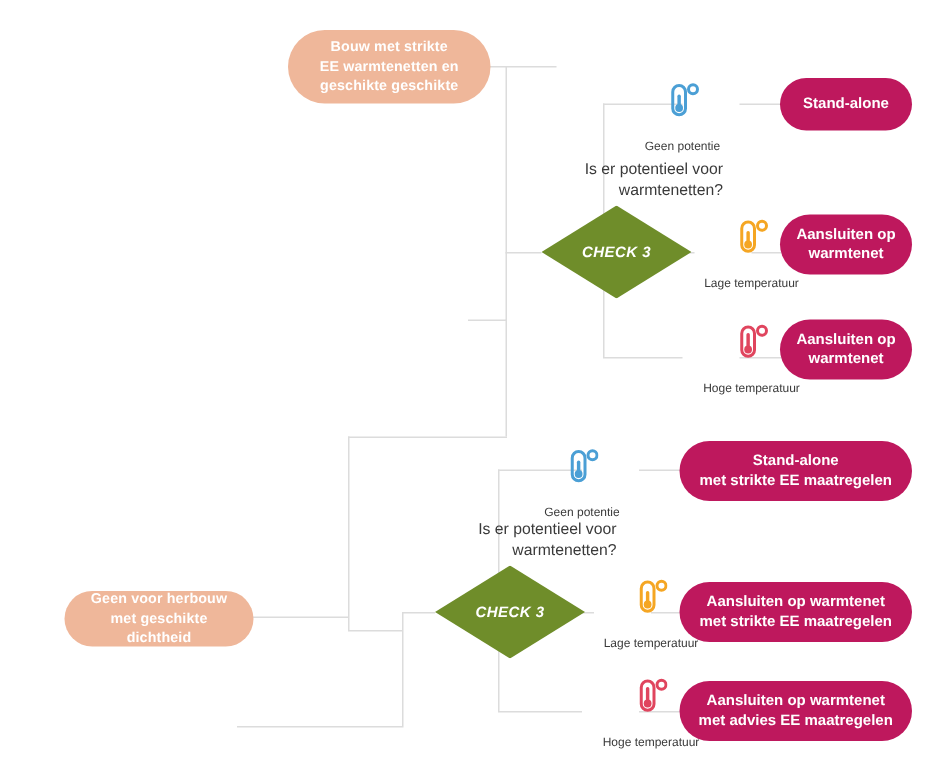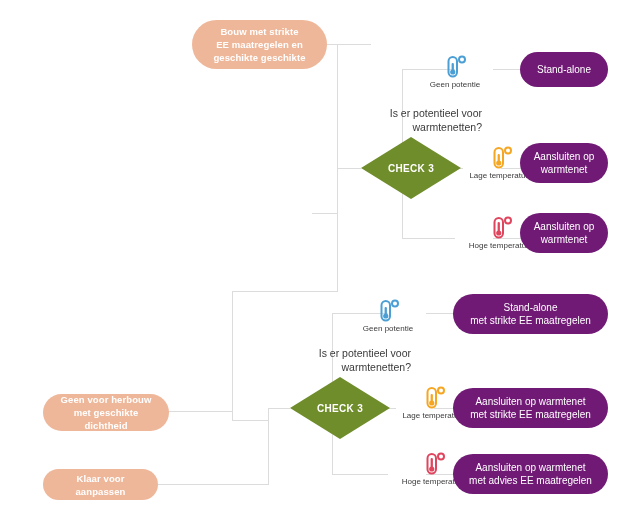--- a/index.html
+++ b/index.html
@@ -29,37 +29,37 @@
     font-weight:700;
     line-height:13px;
     letter-spacing:.1px;
     padding:0 10px;
     box-sizing:border-box;
   }
 
   
   .pill-orange{
     position:absolute;
-    background:#701a75;
+    background:#be185d;
     color:#ffffff;
     border-radius:999px;
     display:flex;align-items:center;justify-content:center;
     text-align:center;
     font-size:10px;
-    font-weight:400;
+    font-weight:700;
     line-height:13px;
     padding:0 10px;
     box-sizing:border-box;
   }
   .pill-orange .l2{display:block;}
 
   
   .diamond{
     position:absolute;
-    width:100px;height:62px;
+    width:100px;height:62px;font-style:italic;
   }
   .diamond .shape{
     position:absolute;left:0;top:0;width:100%;height:100%;
     background:#6f8d2a;
     clip-path:polygon(50% 0%,100% 50%,50% 100%,0% 50%);
   }
   .diamond .lbl{
     position:absolute;left:0;top:0;width:100%;height:100%;
     display:flex;align-items:center;justify-content:center;
     color:#ffffff;font-size:10px;font-weight:700;letter-spacing:.3px;
@@ -75,21 +75,21 @@
     width:180px;
   }
 
   
   .thermo-group{position:absolute;width:92px;text-align:center;}
   .thermo-group .ico{display:block;margin:0 auto;}
   .thermo-group .cap{
     display:block;
     font-size:8px;
     color:#3a3a3a;
-    margin-top:1px;
+    margin-top:14px;
     white-space:nowrap;
   }
 </style>
 </head>
 <body>
 
 <div id="stage">
 
   <div class="ln h" style="left:313px;top:44px;width:46px;"></div>
   <div class="ln v" style="left:325px;top:44px;height:170px;"></div>
@@ -128,38 +128,33 @@
   <div class="ln h" style="left:358px;top:408px;width:26px;"></div>
   <div class="ln h" style="left:422px;top:408px;width:20px;"></div>
 
   <div class="ln v" style="left:320px;top:408px;height:66px;"></div>
   <div class="ln h" style="left:320px;top:474px;width:56px;"></div>
   <div class="ln h" style="left:414px;top:474px;width:28px;"></div>
 
   <div class="pill-pink" style="left:180px;top:20px;width:135px;height:49px;">
     <span>
       <span>Bouw met strikte</span><br>
-      <span>EE maatregelen en</span><br>
+      <span>EE warmtenetten en</span><br>
       <span>geschikte geschikte</span>
     </span>
   </div>
 
 
   <div class="pill-pink" style="left:31px;top:394px;width:126px;height:37px;">
     <span>
       <span>Geen voor herbouw</span><br>
       <span>met geschikte dichtheid</span>
     </span>
   </div>
 
-  <div class="pill-pink" style="left:31px;top:469px;width:115px;height:31px;">
-    <span>
-      <span>Klaar voor aanpassen</span>
-    </span>
-  </div>
 
   <div class="question" style="left:290px;top:106px;">
     <span>Is er potentieel voor</span><br>
     <span>warmtenetten?</span>
   </div>
   <div class="diamond" style="left:349px;top:137px;">
     <div class="shape"></div>
     <div class="lbl">CHECK 3</div>
   </div>
 

